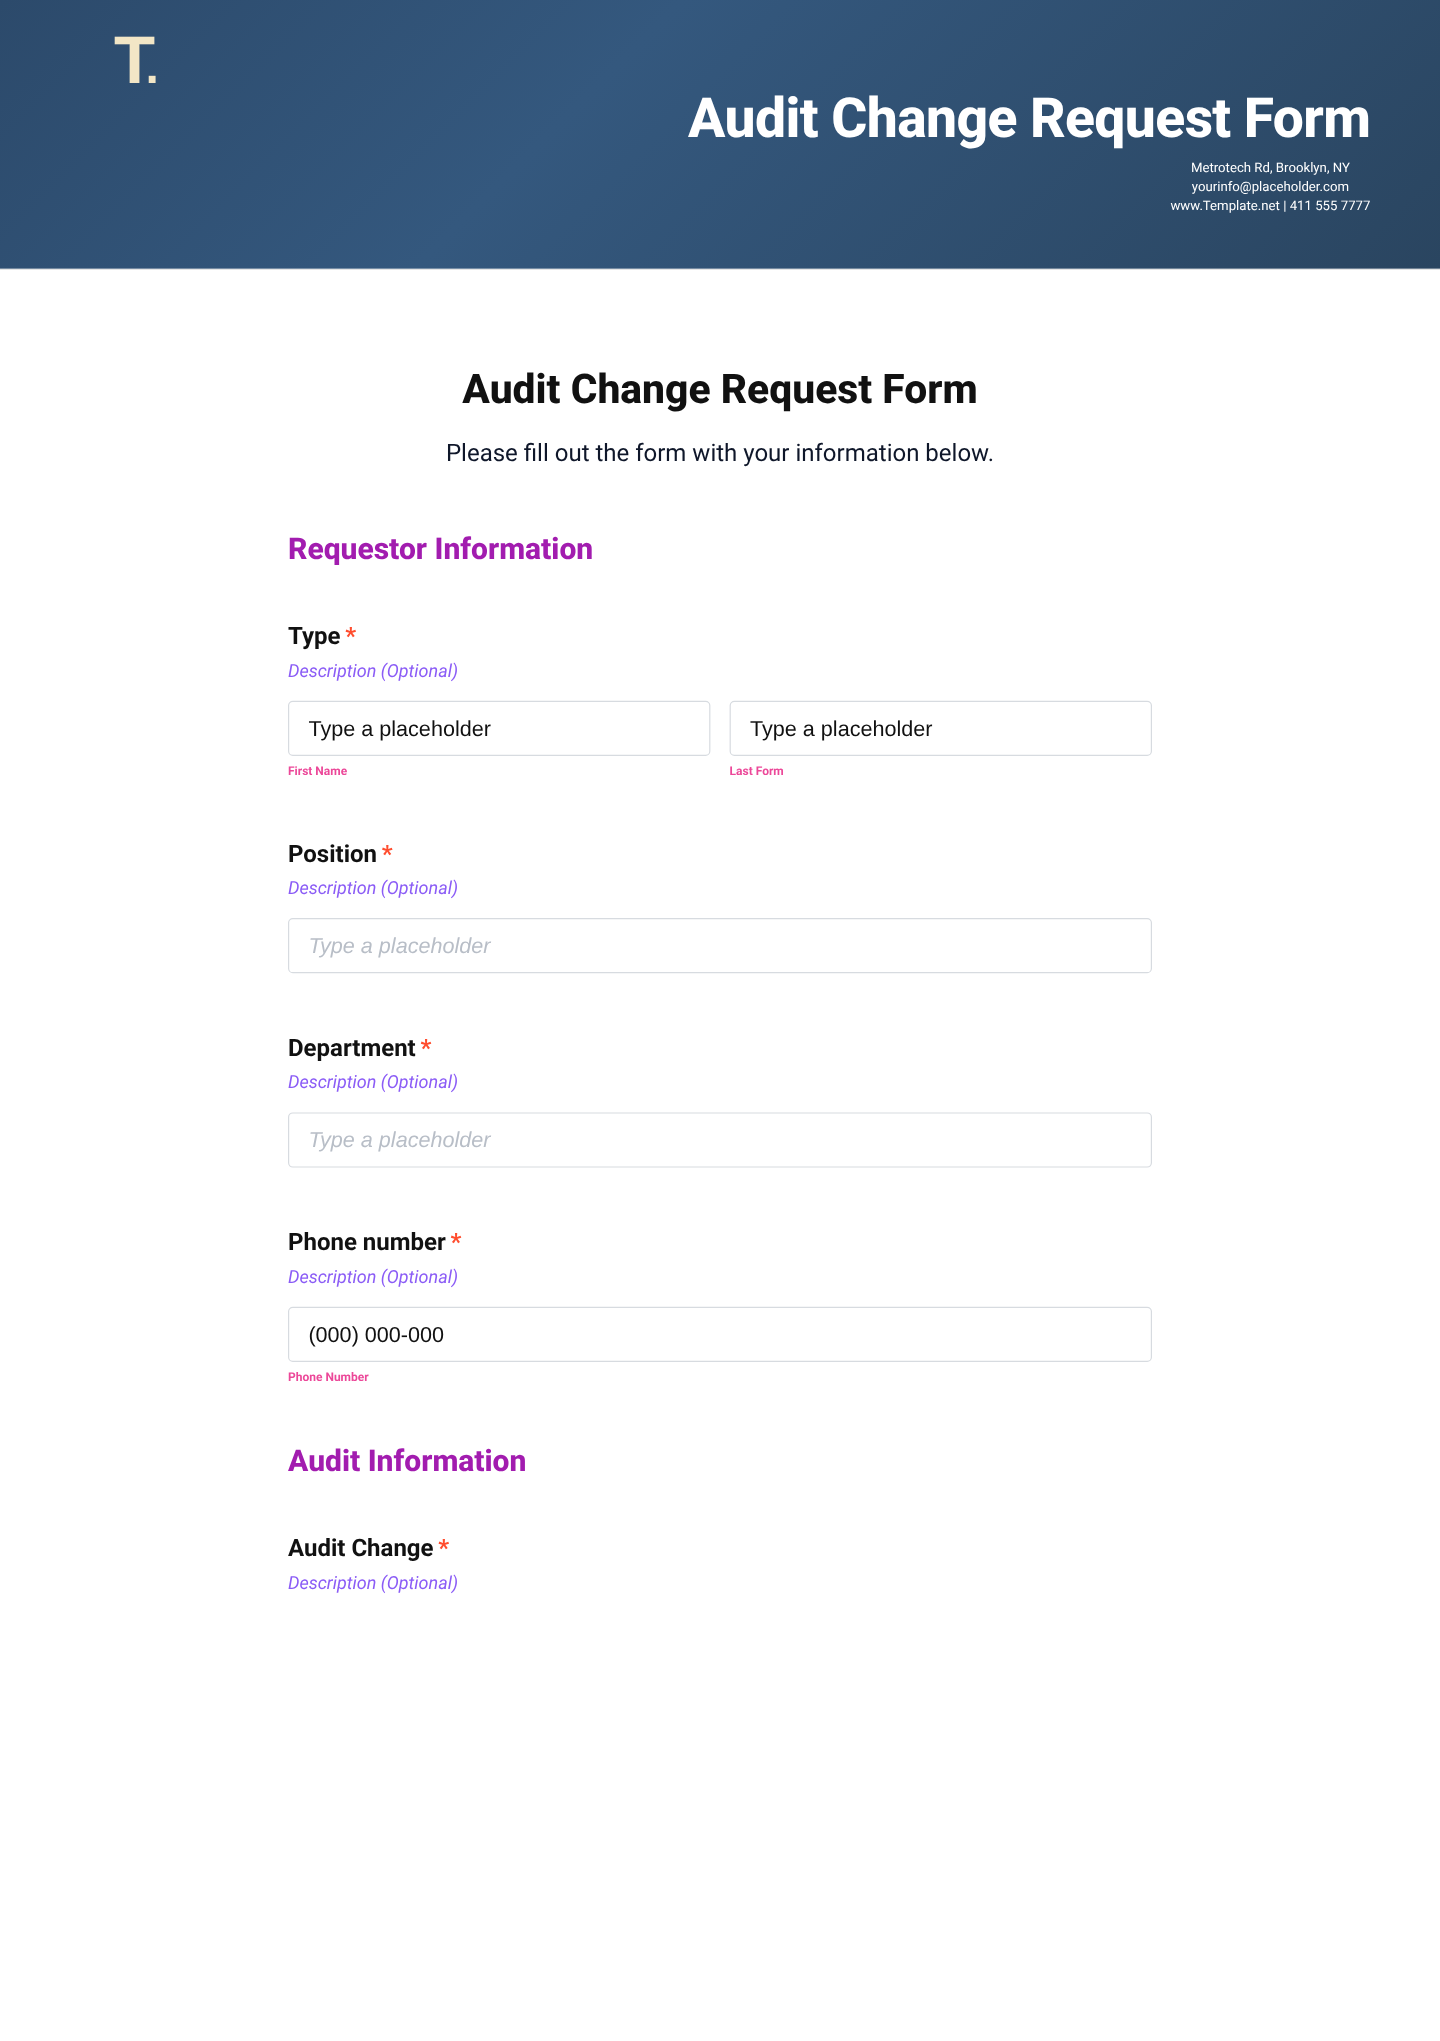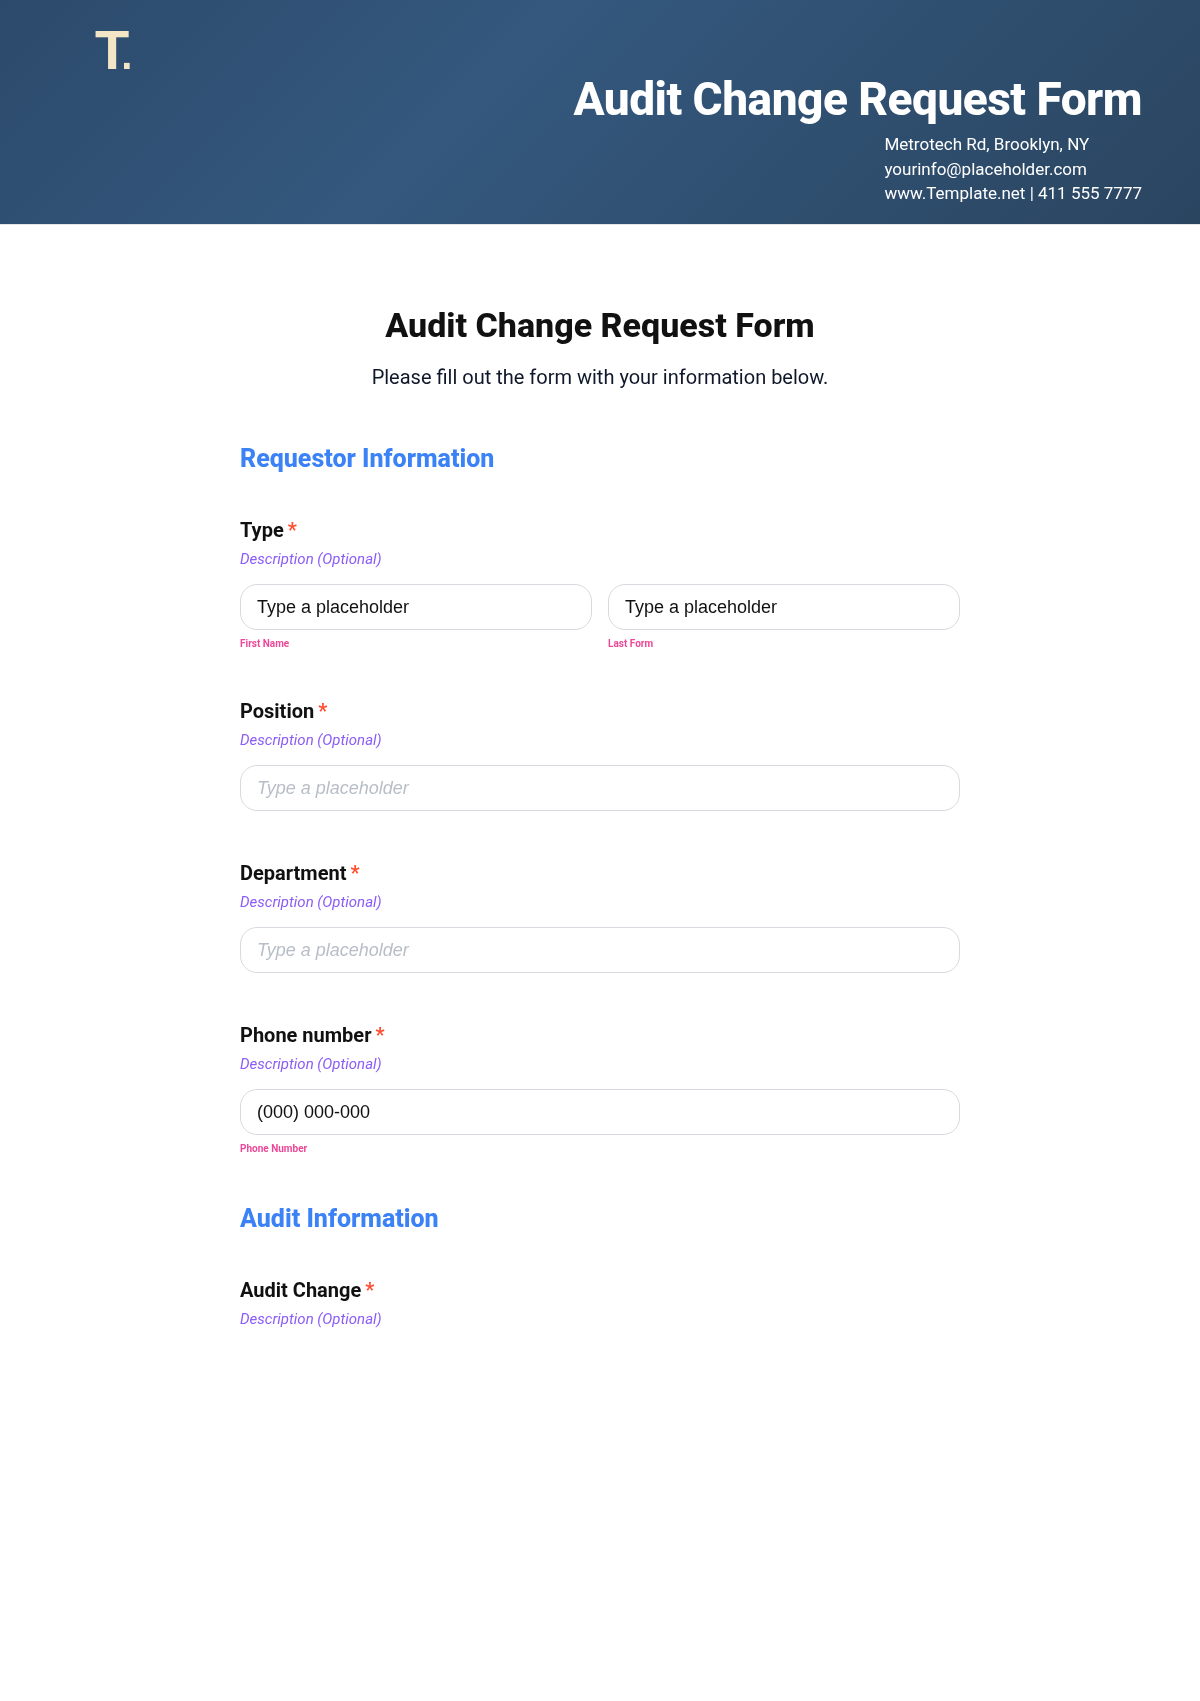--- a/index.html
+++ b/index.html
@@ -55,22 +55,22 @@
     right: 58px;
     top: 72px;
     font-size: 46px;
     font-weight: 800;
     letter-spacing: -0.5px;
   }
   .hero-meta {
     position: absolute;
     right: 58px;
     top: 132px;
-    text-align: left;
-    font-size: 17px;
+    text-align: center;
+    font-size: 11px;
     line-height: 1.45;
     font-weight: 400;
   }
 
   
   .form-wrap {
     width: 720px;
     margin: 0 auto;
     padding-top: 80px;
     padding-bottom: 40px;
@@ -84,21 +84,21 @@
   }
   .form-sub {
     text-align: center;
     font-size: 20px;
     color: #0f172a;
     margin-bottom: 55px;
   }
   .section-header {
     font-size: 25px;
     font-weight: 800;
-    color: #3b82f6;
+    color: #a21caf;
     margin-bottom: 45px;
     margin-top: 10px;
   }
   .field {
     margin-bottom: 50px;
   }
   .field-label {
     font-size: 20px;
     font-weight: 700;
     color: #111;
@@ -113,21 +113,21 @@
   }
   .row2 {
     display: flex;
     gap: 16px;
   }
   .col { flex: 1; min-width: 0; }
   input[type=text] {
     width: 100%;
     height: 46px;
     border: 1px solid #d7dbe0;
-    border-radius: 17px;
+    border-radius: 4px;
     padding: 0 16px;
     font-size: 18px;
     color: #111;
     background: #fff;
     outline: none;
   }
   input[type=text].ghost {
     color: #b8bec7;
     font-style: italic;
   }

